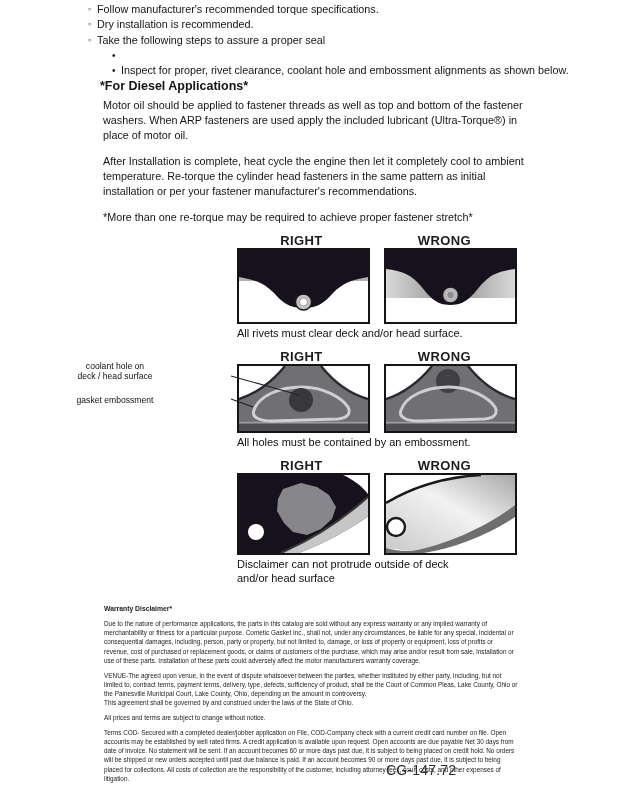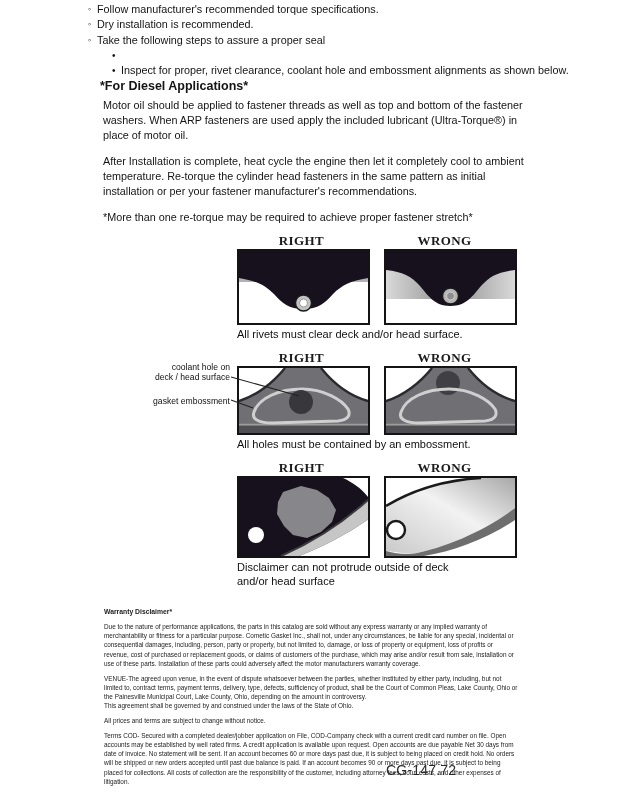--- a/index.html
+++ b/index.html
@@ -15,28 +15,28 @@
   .bullets{margin:2px 0 0 88px;}
   .b-item{display:flex;font-size:10.8px;line-height:1.42;}
   .b-item .mk{width:9px;flex:0 0 9px;font-size:9px;padding-top:1px;}
   .sub{margin-left:24px;}
   .sub .mk{width:9px;flex:0 0 9px;font-size:10px;}
   .diesel-h{margin:0 0 5px 100px;font-size:12.5px;font-weight:700;}
   .para{margin:0 0 11px 103px;width:430px;font-size:10.8px;line-height:1.4;}
   .note{margin:0 0 8px 103px;width:430px;font-size:10.8px;line-height:1.4;}
   
   .figs{margin-top:4px;}
-  .fig-headers{display:flex;gap:14px;margin-left:237px;width:272px;font-family:Liberation Serif, serif;}
+  .fig-headers{display:flex;gap:14px;margin-left:237px;width:272px;}
   .fig-headers span{width:133px;text-align:center;font-size:13px;font-weight:700;letter-spacing:.4px;color:#1b1b1b;}
   .fig-boxes{display:flex;gap:14px;margin-left:237px;}
   .fig-box{border:2px solid #141414;line-height:0;background:#fff;}
   .fig-box svg{display:block;}
   .fig-cap{margin:3px 0 8px 237px;font-size:11px;line-height:1.25;color:#101010;}
   .fig2-row{position:relative;}
-  .fig2-label{position:absolute;left:0;width:230px;text-align:right;font-size:8.6px;line-height:1.18;color:#101010;}
+  .fig2-label{position:absolute;left:0;width:230px;text-align:center;font-size:8.6px;line-height:1.18;color:#101010;}
   .lbl-coolant{top:12px;}
   .lbl-emboss{top:46px;}
   .leader-svg{position:absolute;left:0;top:0;pointer-events:none;}
   
   .disc{margin:20px 0 0 104px;width:414px;color:#1c1c1c;}
   .disc h3{margin:0 0 7px 0;font-size:6.8px;font-weight:700;}
   .disc p{margin:0 0 6px 0;font-size:6.4px;line-height:1.42;white-space:pre-line;}
   
   .footer-code{position:absolute;left:386px;top:762px;font-size:14px;color:#2b2b2b;letter-spacing:.2px;}
 </style>

